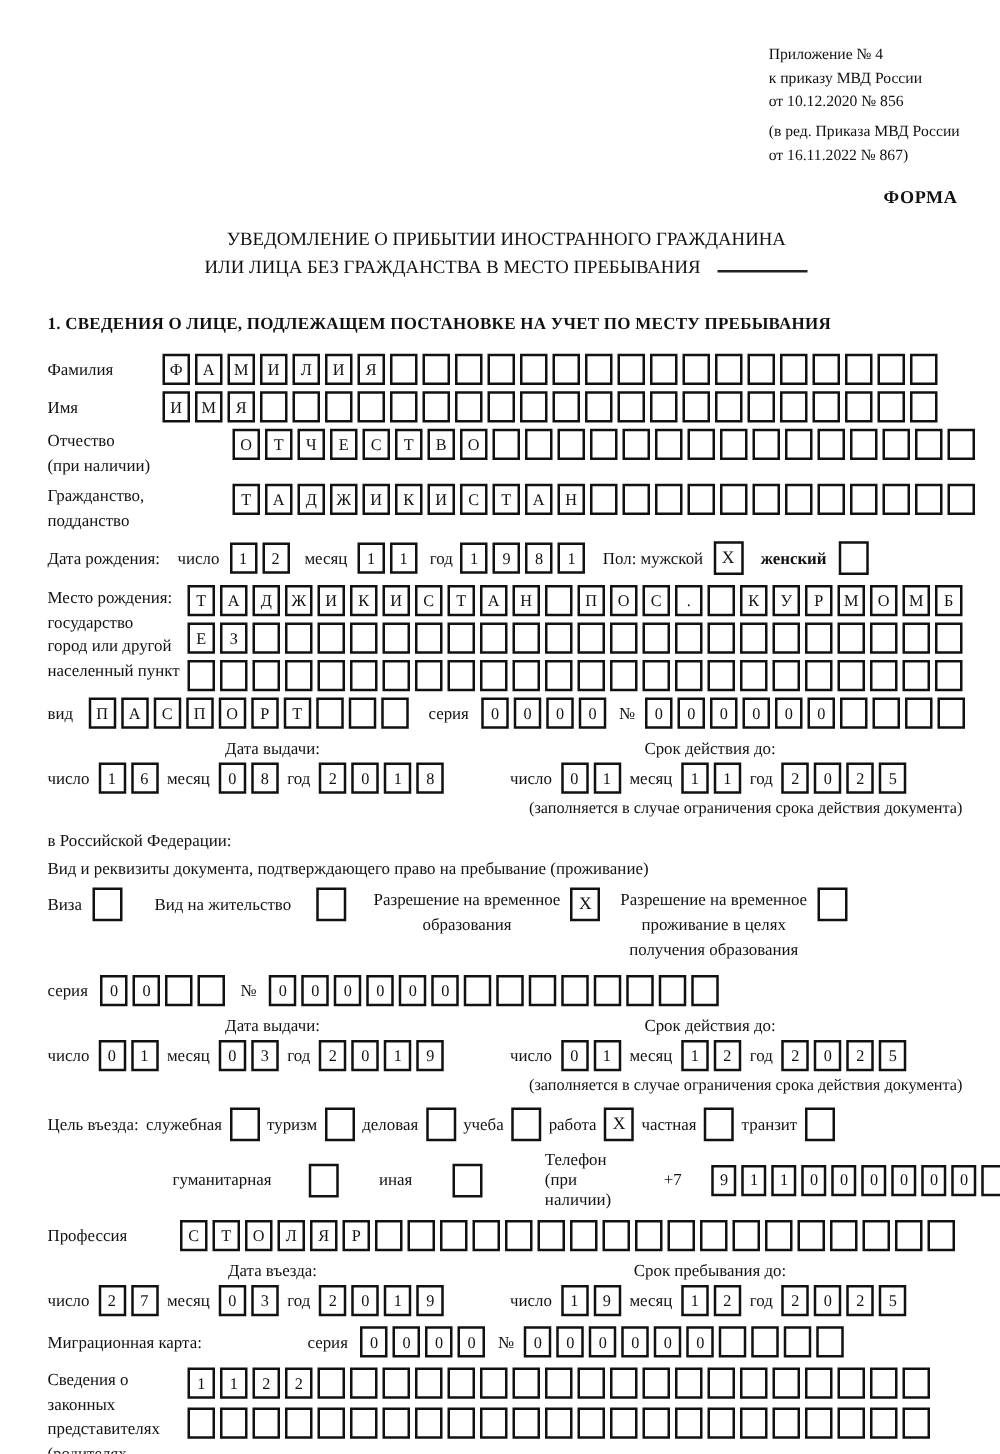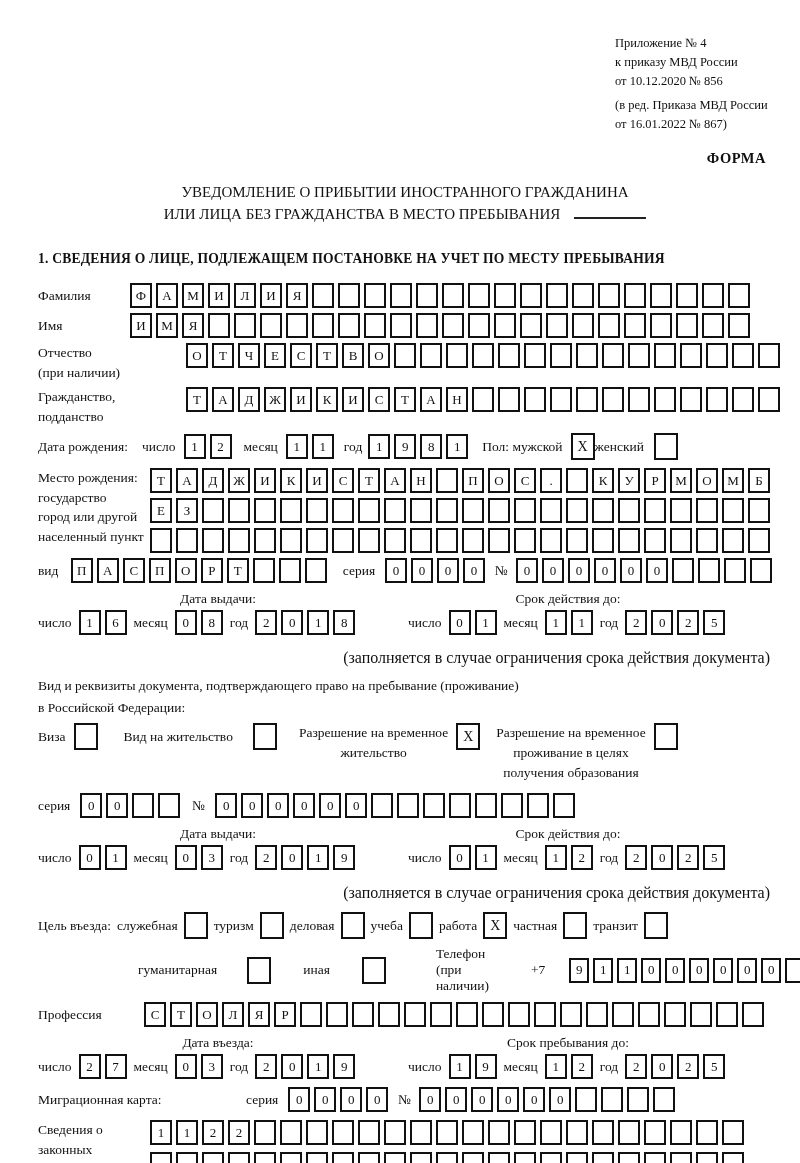--- a/index.html
+++ b/index.html
@@ -36,21 +36,21 @@
 
   .doc-heading { text-align:center; font-weight:bold; font-size:13.5px; margin:10px 0 6px 0; }
 
   .date-group { margin-top:8px; }
   .dg-heads { display:flex; font-size:13.5px; }
   .dg-heads .h-left  { width:360px; text-align:center; }
   .dg-heads .h-right { width:340px; text-align:center; }
   .dg-row { display:flex; align-items:center; margin-top:3px; }
   .dg-half { display:flex; align-items:center; gap:7px; }
   .dg-half.left { width:370px; }
-  .dg-note { text-align:right; font-size:16px; margin-top:14px; padding-right:2px; }
+  .dg-note { text-align:right; font-size:13px; margin-top:3px; padding-right:2px; }
 
   .intro { font-size:13.5px; line-height:22px; margin-top:8px; }
 
   .opts-row { display:flex; align-items:flex-start; margin-top:4px; }
   .opt { display:flex; align-items:flex-start; gap:8px; font-size:13.5px; }
   .opt .one-line { line-height:27px; }
   .opt-text { text-align:center; font-size:13.5px; line-height:20px; }
 
   .purpose-row { display:flex; align-items:center; gap:6px; font-size:13.5px; margin-top:10px; }
   .purpose-row2 { display:flex; align-items:center; gap:24px; font-size:13.5px; margin-top:7px; margin-left:100px; }
@@ -60,21 +60,21 @@
 
 <div class="page">
 
   <div class="appendix">
     <div>Приложение № 4</div>
     <div>к приказу МВД России</div>
     <div>от 10.12.2020 № 856</div>
   </div>
   <div class="edition">
     <div>(в ред. Приказа МВД России</div>
-    <div>от 16.01.2022 № 867)</div>
+    <div>от 16.11.2022 № 867)</div>
   </div>
 
   <div class="forma">ФОРМА</div>
 
   <div class="title">
     <div>УВЕДОМЛЕНИЕ О ПРИБЫТИИ ИНОСТРАННОГО ГРАЖДАНИНА</div>
     <div><span>ИЛИ ЛИЦА БЕЗ ГРАЖДАНСТВА В МЕСТО ПРЕБЫВАНИЯ</span><span class="title-underline"></span></div>
   </div>
 
   <div class="section-heading">1. СВЕДЕНИЯ О ЛИЦЕ, ПОДЛЕЖАЩЕМ ПОСТАНОВКЕ НА УЧЕТ ПО МЕСТУ ПРЕБЫВАНИЯ</div>
@@ -219,21 +219,21 @@
         </div>
       <span class="lbl" style="margin-left:10px; margin-right:6px;">год</span>
       <div class="cells">
           <span class="cell">1</span>
           <span class="cell">9</span>
           <span class="cell">8</span>
           <span class="cell">1</span>
         </div>
       <span class="lbl" style="margin-left:14px; margin-right:8px;">Пол: мужской</span>
       <span class="cb">X</span>
-      <span class="lbl" style="margin-right:10px;">женский</span>
+      <span class="lbl" style="margin-left:14px; margin-right:10px;font-weight:bold;">женский</span>
       <span class="cb"></span>
     </div>
 
     <div class="row" style="margin-top:8px;">
       <div class="lbl-col w112">
         <div>Место рождения:</div>
         <div>государство</div>
         <div>город или другой</div>
         <div>населенный пункт</div>
       </div>
@@ -398,37 +398,37 @@
               <span class="cell">0</span>
               <span class="cell">2</span>
               <span class="cell">5</span>
             </div>
         </div>
       </div>
       <div class="dg-note">(заполняется в случае ограничения срока действия документа)</div>
     </div>
 
     <div class="intro">
+      <div>в Российской Федерации:</div>
       <div>Вид и реквизиты документа, подтверждающего право на пребывание (проживание)</div>
-      <div>в Российской Федерации:</div>
     </div>
 
     <div class="opts-row">
       <div class="opt">
         <span class="one-line">Виза</span>
         <span class="cb"></span>
       </div>
       <div class="opt" style="margin-left:26px;">
         <span class="one-line">Вид на жительство</span>
         <span class="cb" style="margin-left:12px;"></span>
       </div>
       <div class="opt" style="margin-left:22px;">
         <div class="opt-text">
           <div>Разрешение на временное</div>
-          <div>жительство</div>
+          <div>образования</div>
         </div>
         <span class="cb">X</span>
       </div>
       <div class="opt" style="margin-left:16px;">
         <div class="opt-text">
           <div>Разрешение на временное</div>
           <div>проживание в целях</div>
           <div>получения образования</div>
         </div>
         <span class="cb"></span>

